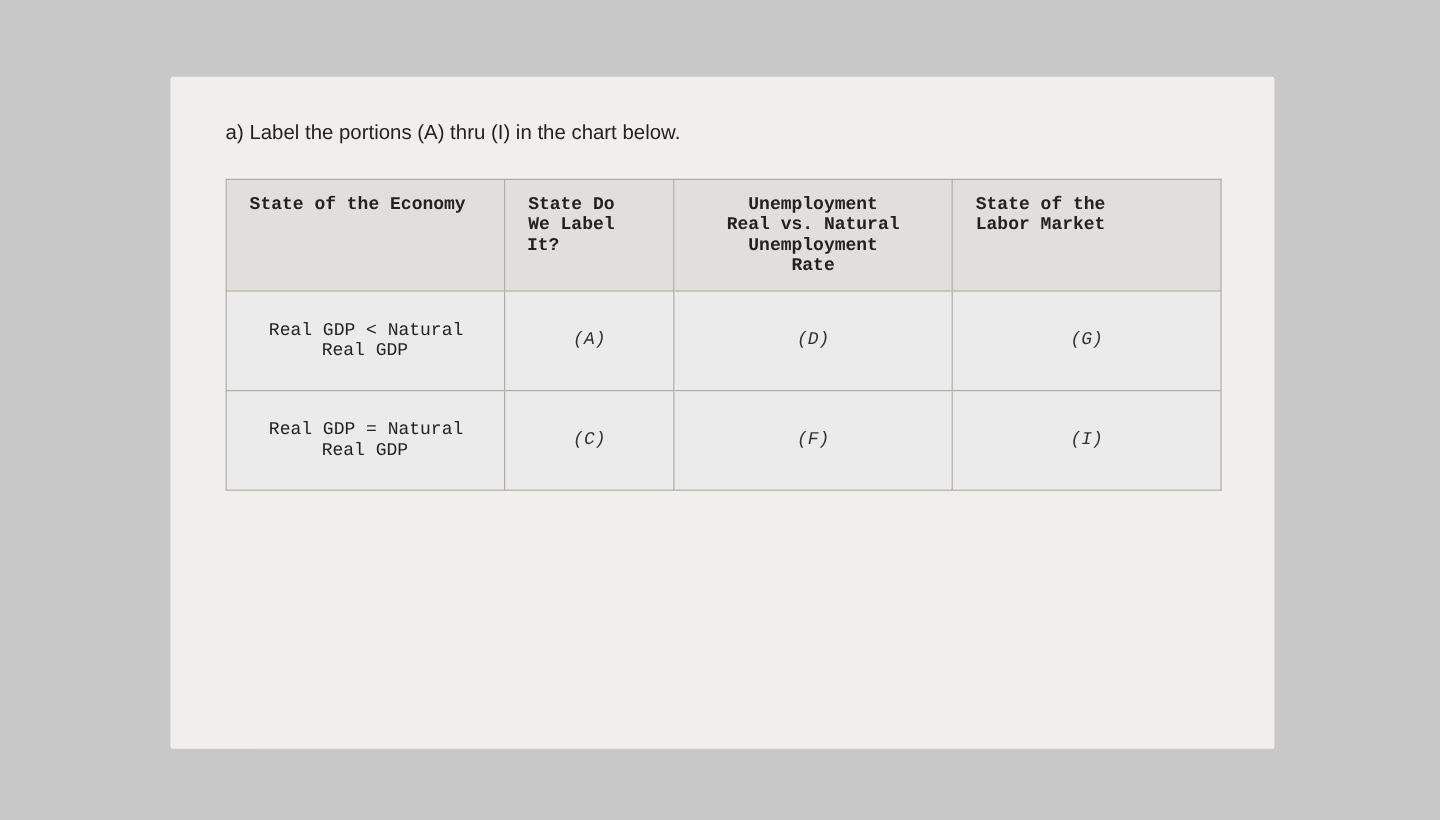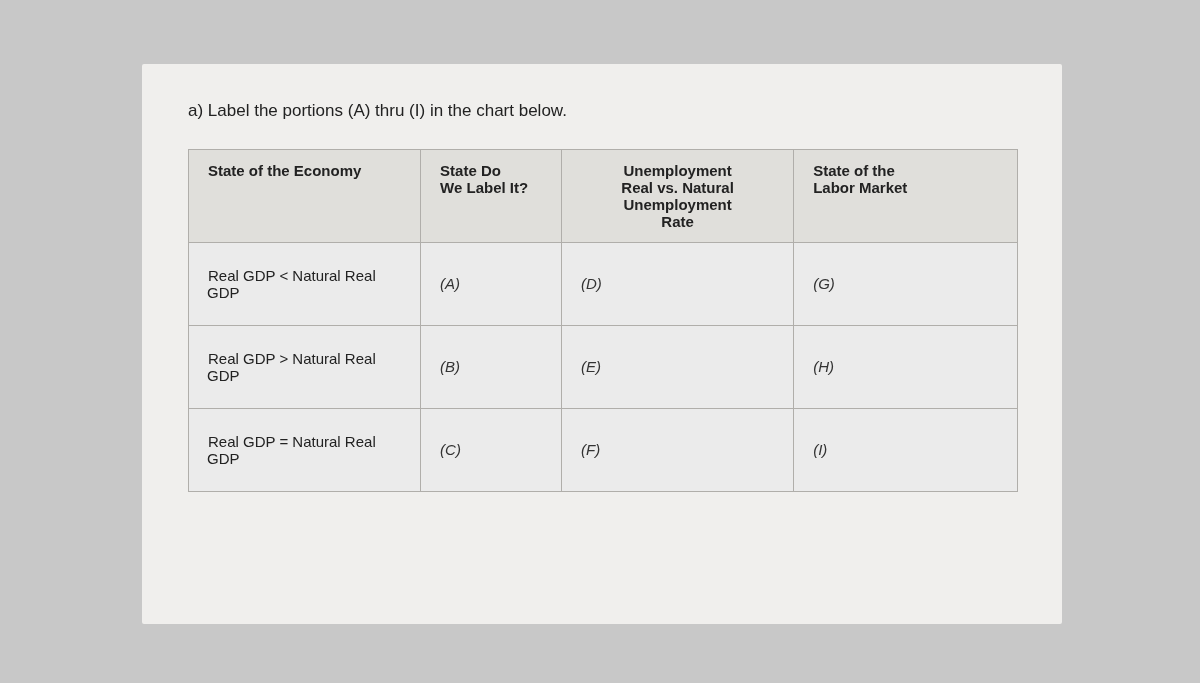--- a/index.html
+++ b/index.html
@@ -47,20 +47,21 @@
     }
 
     th, td {
       border: 1px solid #b0aeaa;
       padding: 24px 18px;
       text-align: left;
       font-size: 15px;
       color: #222;
       vertical-align: middle;
       background-color: #ebebeb;
+      font-family: Liberation Mono, monospace;
     }
 
     thead th {
       background-color: #e0dfdb;
       font-weight: 600;
       font-size: 15px;
       vertical-align: top;
       padding-top: 12px;
       padding-bottom: 12px;
     }
@@ -83,20 +84,21 @@
     }
 
     .cell-label {
       font-style: italic;
       color: #333;
       font-size: 15px;
     }
 
     tbody tr td {
       height: 72px;
+      text-align: center;
     }
   </style>
 </head>
 <body>
 
 <div class="card">
   <div class="instructions">
     <p class="instruction-line">a) Label the portions (A) thru (I) in the chart below.</p>
   </div>
 
@@ -133,34 +135,20 @@
           </td>
           <td class="col-unemployment">
             <span class="cell-label">(D)</span>
           </td>
           <td class="col-state">
             <span class="cell-label">(G)</span>
           </td>
         </tr>
         <tr>
           <td class="col-economy">
-            <span>Real GDP &gt; Natural Real GDP</span>
-          </td>
-          <td class="col-what-do">
-            <span class="cell-label">(B)</span>
-          </td>
-          <td class="col-unemployment">
-            <span class="cell-label">(E)</span>
-          </td>
-          <td class="col-state">
-            <span class="cell-label">(H)</span>
-          </td>
-        </tr>
-        <tr>
-          <td class="col-economy">
             <span>Real GDP = Natural Real GDP</span>
           </td>
           <td class="col-what-do">
             <span class="cell-label">(C)</span>
           </td>
           <td class="col-unemployment">
             <span class="cell-label">(F)</span>
           </td>
           <td class="col-state">
             <span class="cell-label">(I)</span>

